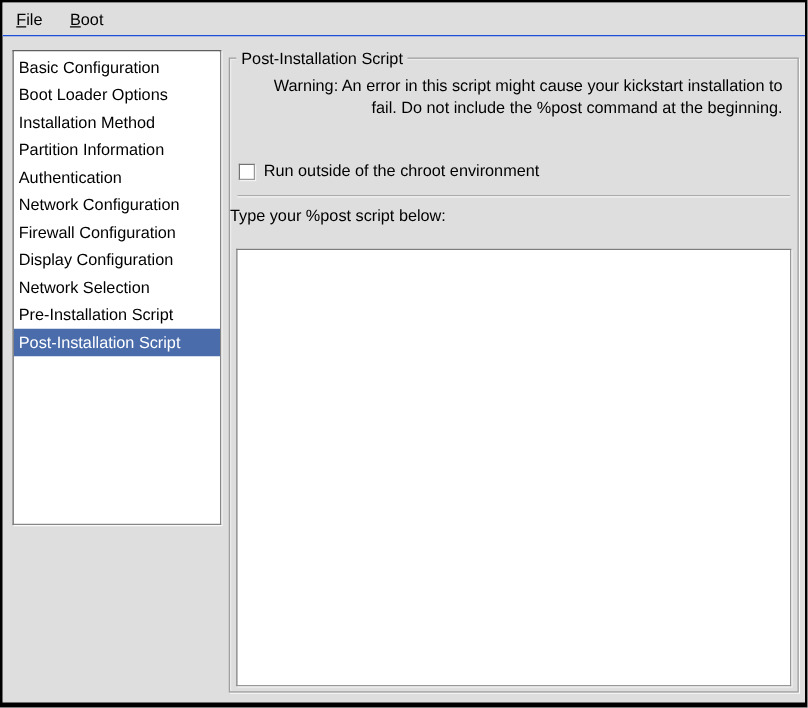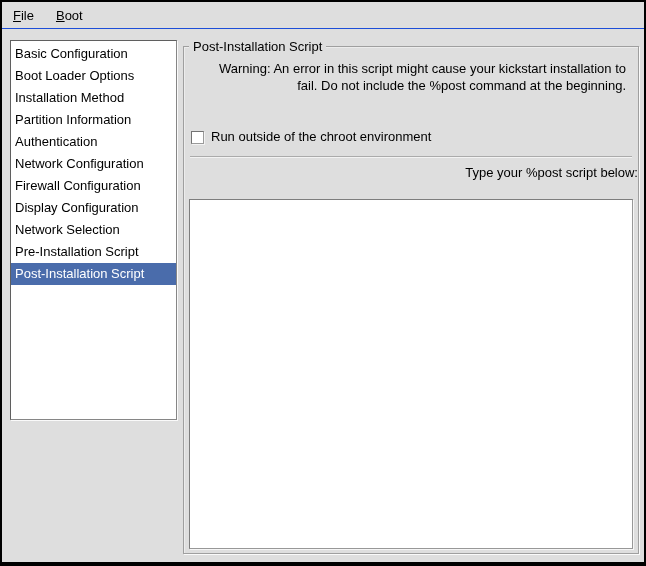--- a/index.html
+++ b/index.html
@@ -124,22 +124,21 @@
     outline: none;
   }
   .separator {
     margin: 12px 6px 0 6px;
     height: 2px;
     border-top: 1px solid #ababab;
     border-bottom: 1px solid #f3f3f3;
   }
   .script-label {
     margin-top: 7px;
-    text-align: right;
-    margin-left: 48px;
+    text-align: left;
   }
   .script-area {
     position: absolute;
     left: 5px;
     right: 5px;
     top: 152px;
     bottom: 4px;
     background: #fff;
     border: 1px solid #7d7d7d;
     border-right-color: #989898;

